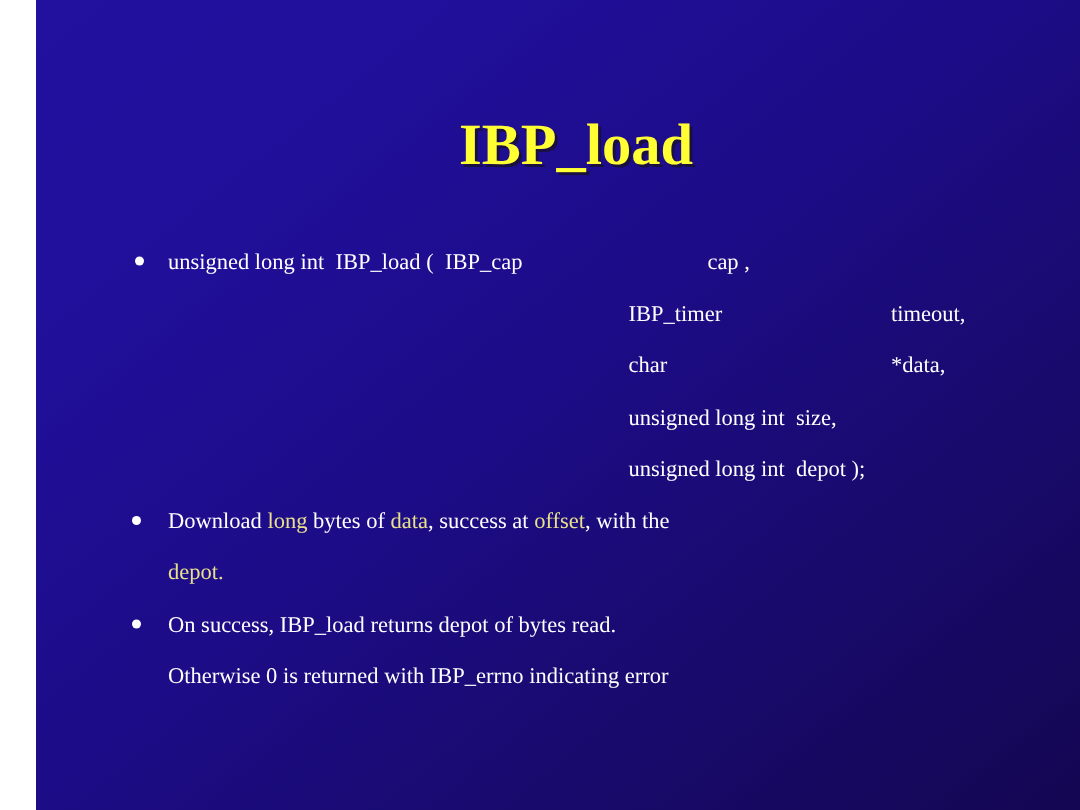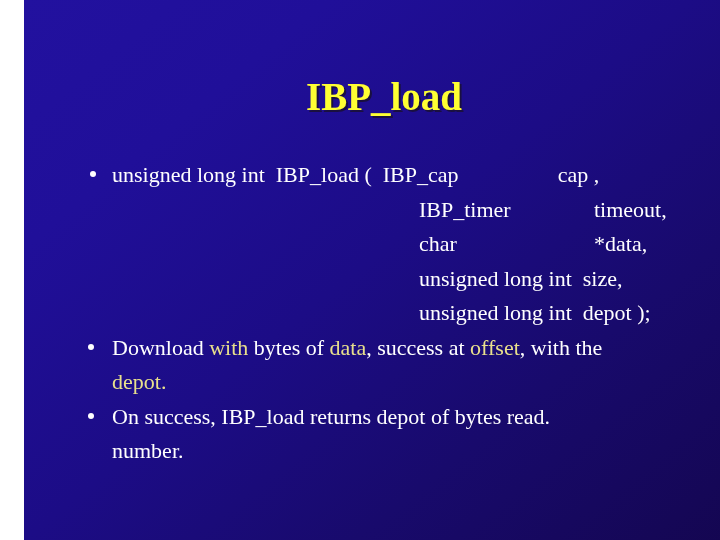--- a/index.html
+++ b/index.html
@@ -38,21 +38,21 @@
     white-space: pre;
   }
 
   
   #body {
     position: absolute;
     left: 0;
     top: 158px;
     width: 610px;
     color: #ffffff;
-    font-size: 22px;
+    font-size: 15px;
     line-height: 34.5px;
   }
 
   .bullet-row {
     position: relative;
     padding-left: 88px;
     min-height: 34.5px;
   }
   .bullet-row > .dot {
     position: absolute;
@@ -109,26 +109,26 @@
       <div class="sig-cont"><span class="ptype">char</span><span class="pname">*data,</span></div>
 
       <div class="sig-cont"><span>unsigned long int</span><span>  </span><span>size,</span></div>
 
       <div class="sig-cont"><span>unsigned long int</span><span>  </span><span>depot );</span></div>
     </div>
 
     <div class="bullet-row">
       <span class="dot"></span>
 
-      <div class="line"><span>Download </span><span class="gold">with</span><span> bytes of </span><span class="gold">data</span><span>, success at </span><span class="gold">offset</span><span>, with the</span></div>
+      <div class="line"><span>Download </span><span class="gold">long</span><span> bytes of </span><span class="gold">data</span><span>, success at </span><span class="gold">offset</span><span>, with the</span></div>
 
       <div class="line gold">depot.</div>
     </div>
 
     <div class="bullet-row">
       <span class="dot"></span>
 
       <div class="line">On success, IBP_load returns depot of bytes read.</div>
-      <div class="line">number.</div>
+      <div class="line">Otherwise 0 is returned with IBP_errno indicating error</div>
     </div>
 
   </div>
 </div>
 
 </body></html>

